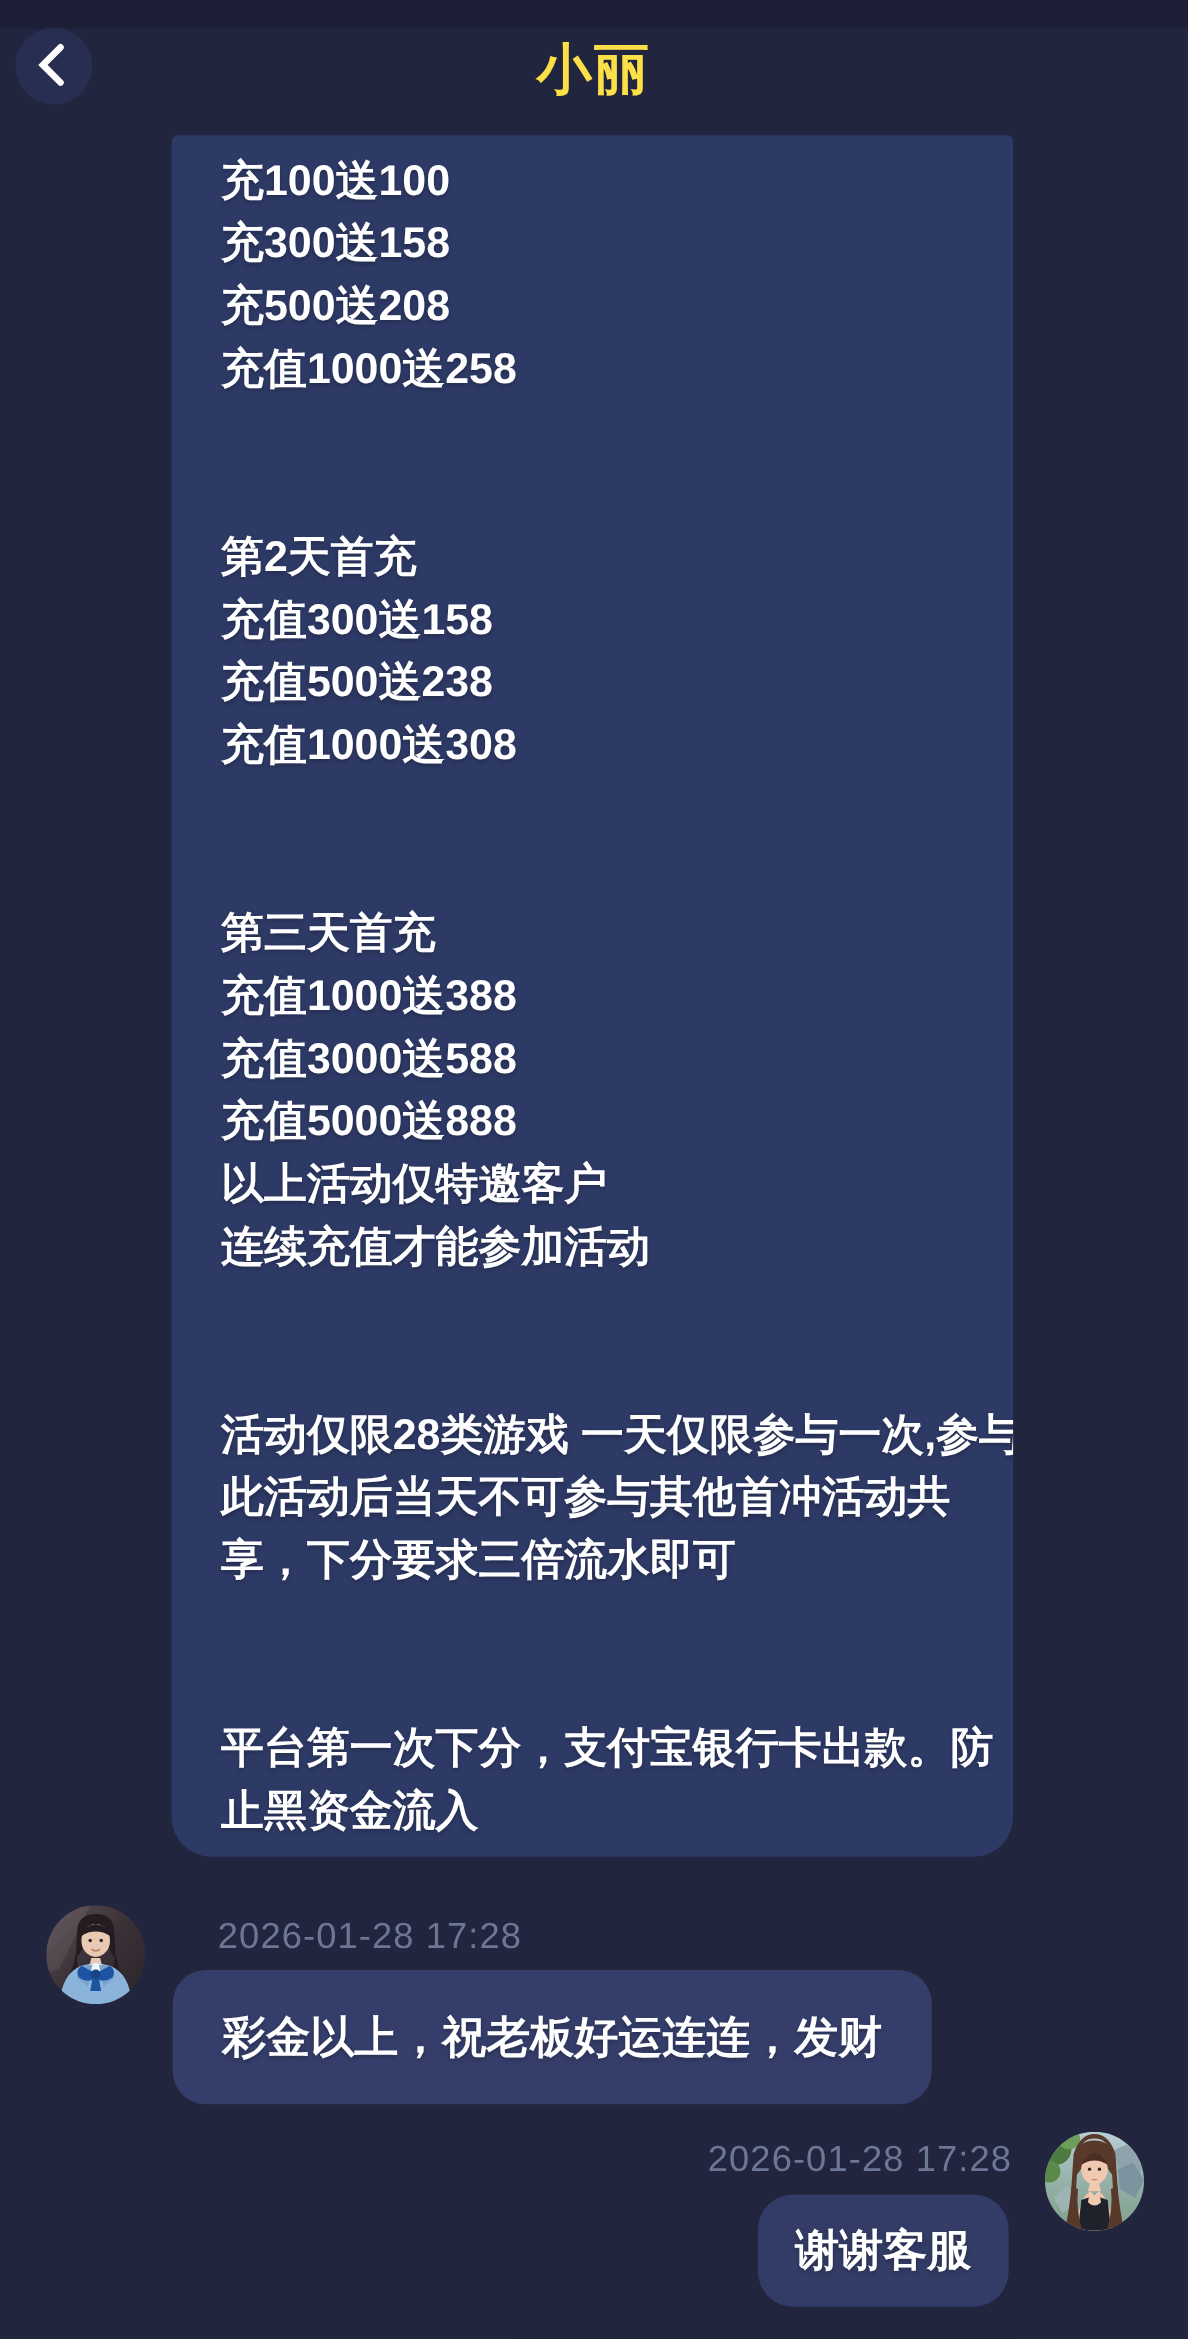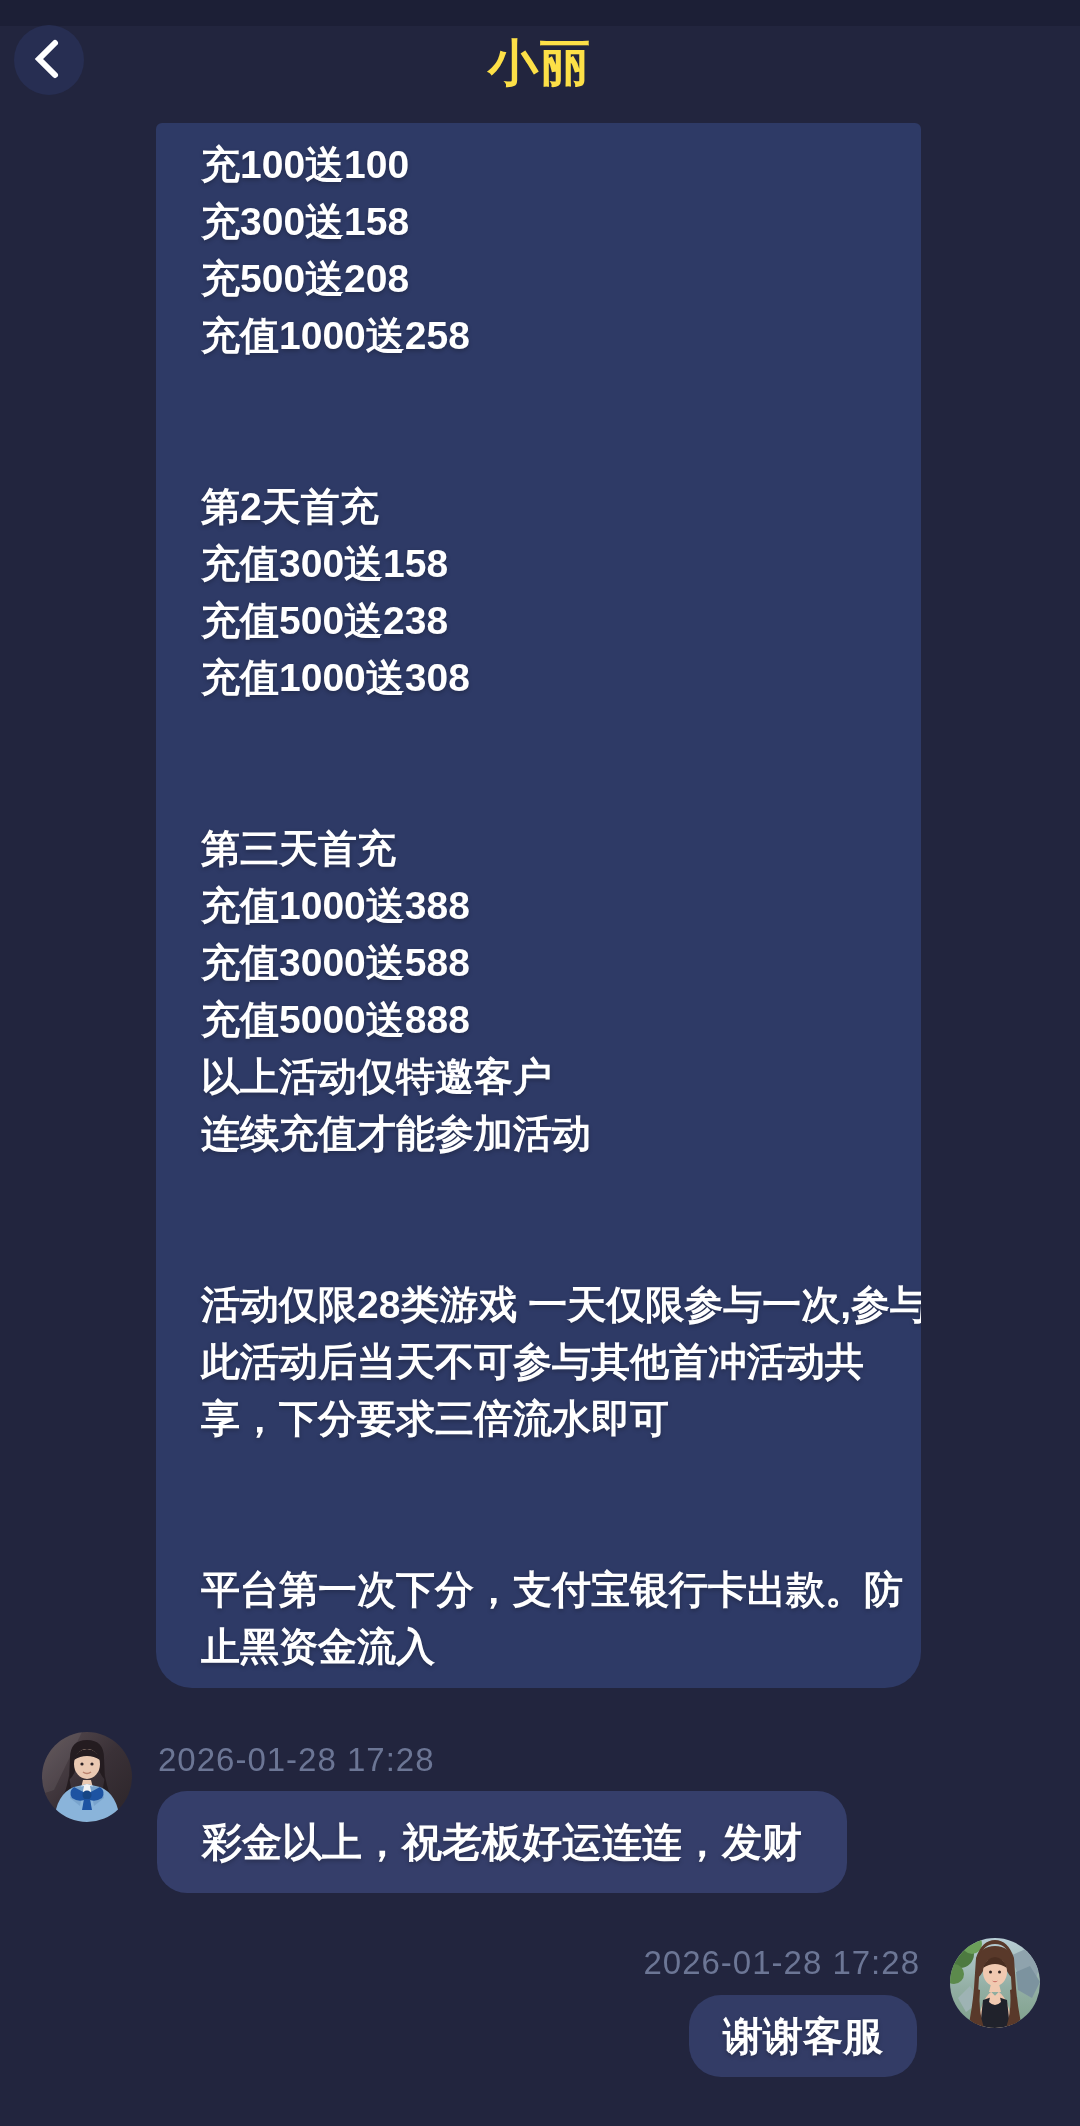--- a/index.html
+++ b/index.html
@@ -28,31 +28,31 @@
   }
   .bubble-promo{
     left:156px;top:123px;width:765px;
     background:#2E3A66;border-radius:6px 6px 36px 36px;
     padding:13px 14px 13px 45px;
     font-size:39px;line-height:57px;white-space:pre;overflow:hidden;
   }
   .bubble-greeting{
     left:157px;top:1791px;
     background:#353E6A;border-radius:30px;
-    padding:22px 45px;font-size:40px;line-height:58px;white-space:nowrap;
+    padding:32px 45px;font-size:40px;line-height:58px;white-space:nowrap;
   }
   .bubble-thanks{
     right:163px;top:1995px;
     background:#333C66;border-radius:32px;
-    padding:12px 34px;font-size:40px;line-height:58px;white-space:nowrap;
+    padding:22px 34px;font-size:40px;line-height:58px;white-space:nowrap;
   }
   
   .timestamp{
     position:absolute;font-size:33px;font-weight:400;color:#6C7695;
-    letter-spacing:1px;white-space:nowrap;
+    letter-spacing:1px;white-space:nowrap;margin-left:40px;
   }
   .ts-left{left:158px;top:1741px;}
   .ts-right{right:160px;top:1944px;}
   
   .avatar{
     position:absolute;width:90px;height:90px;border-radius:50%;overflow:hidden;
     padding:0;border:none;background:transparent;cursor:pointer;
   }
   .avatar svg{display:block;width:90px;height:90px;}
   .avatar-left{left:42px;top:1732px;}

